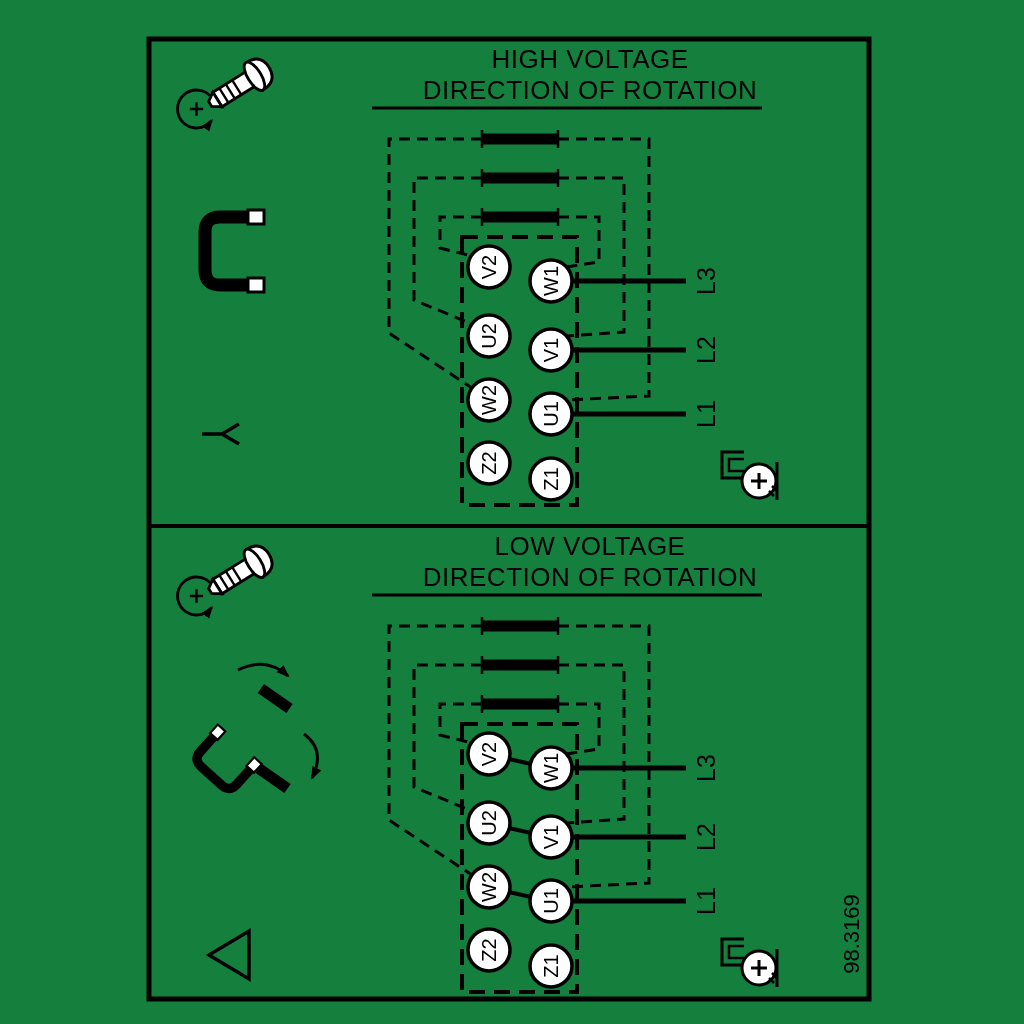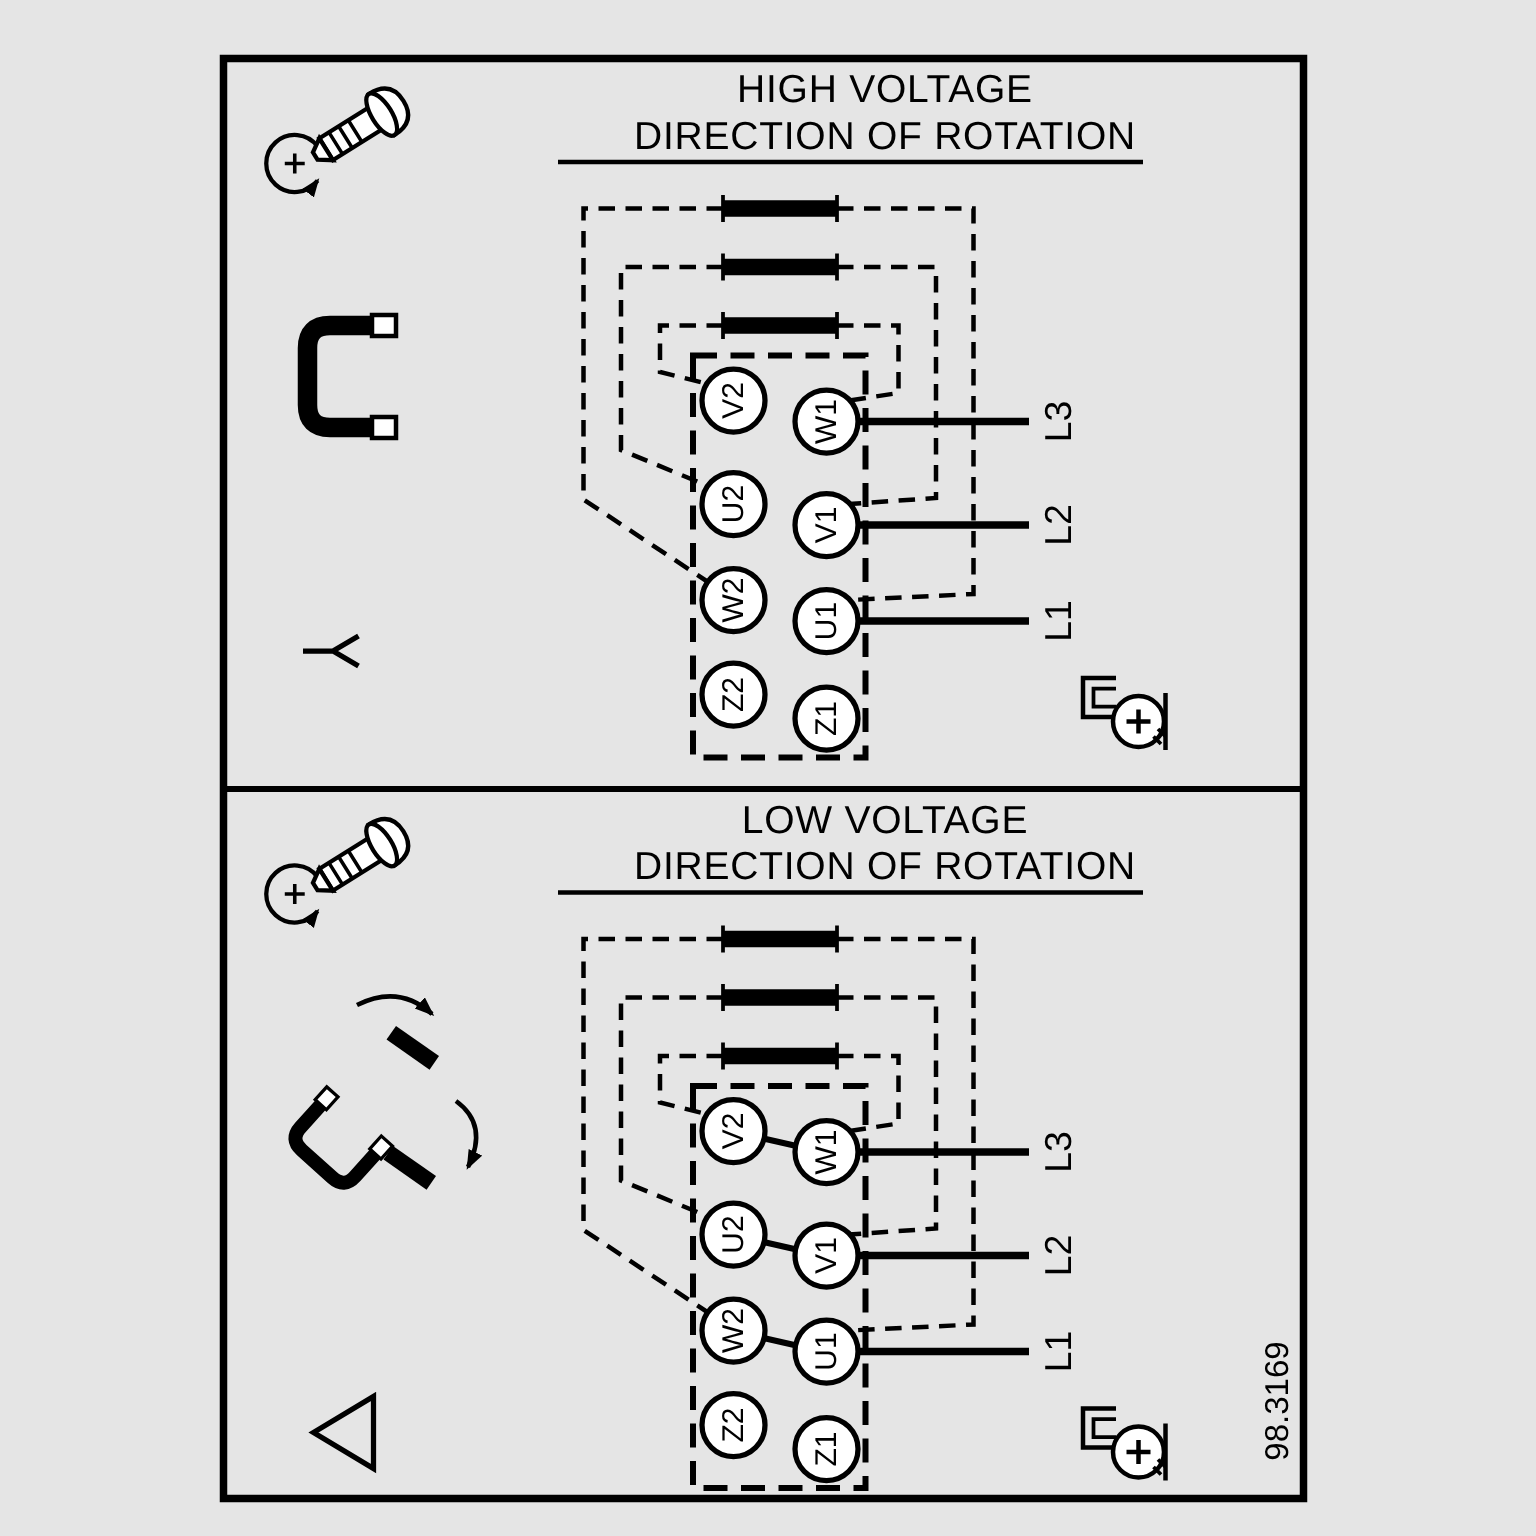--- a/index.html
+++ b/index.html
@@ -1,16 +1,16 @@
 <!DOCTYPE html>
 <html><head>
 <meta charset="utf-8">
 <style>
   html,body{margin:0;padding:0;background:#ffffff;}
-  .stage{position:relative;width:1024px;height:1024px;background:#e5e5e5;overflow:hidden;}
+  .stage{position:relative;width:1024px;height:1024px;background:#15803d;overflow:hidden;}
   svg{position:absolute;left:0;top:0;}
   svg text{font-family:"Liberation Sans", sans-serif;fill:#000;}
   .title{font-size:26px;text-anchor:middle;letter-spacing:0.5px;}
   .term{font-size:20px;text-anchor:middle;}
   .lline{font-size:25px;text-anchor:middle;}
   .fig{font-size:22px;text-anchor:middle;}
   .ink25{stroke:#000;stroke-width:2.5;fill:none;}
   .ink3{stroke:#000;stroke-width:3;fill:none;}
   .ink35{stroke:#000;stroke-width:3.5;fill:none;}
   .ink4{stroke:#000;stroke-width:4;fill:none;}

